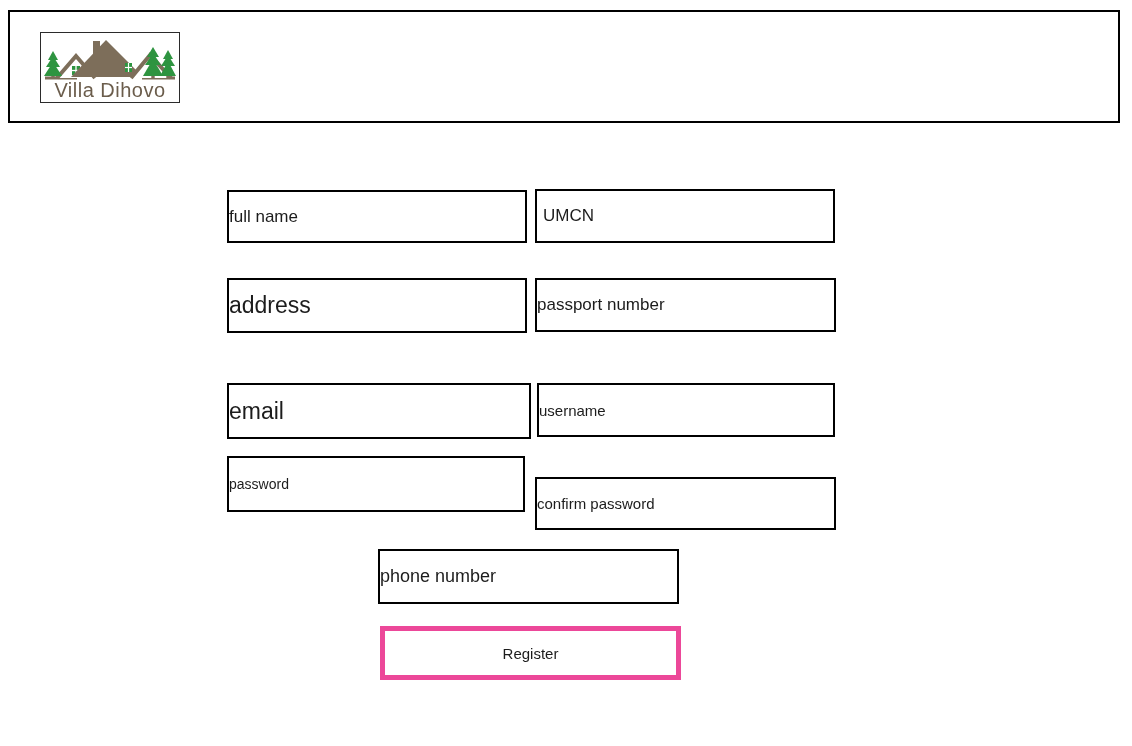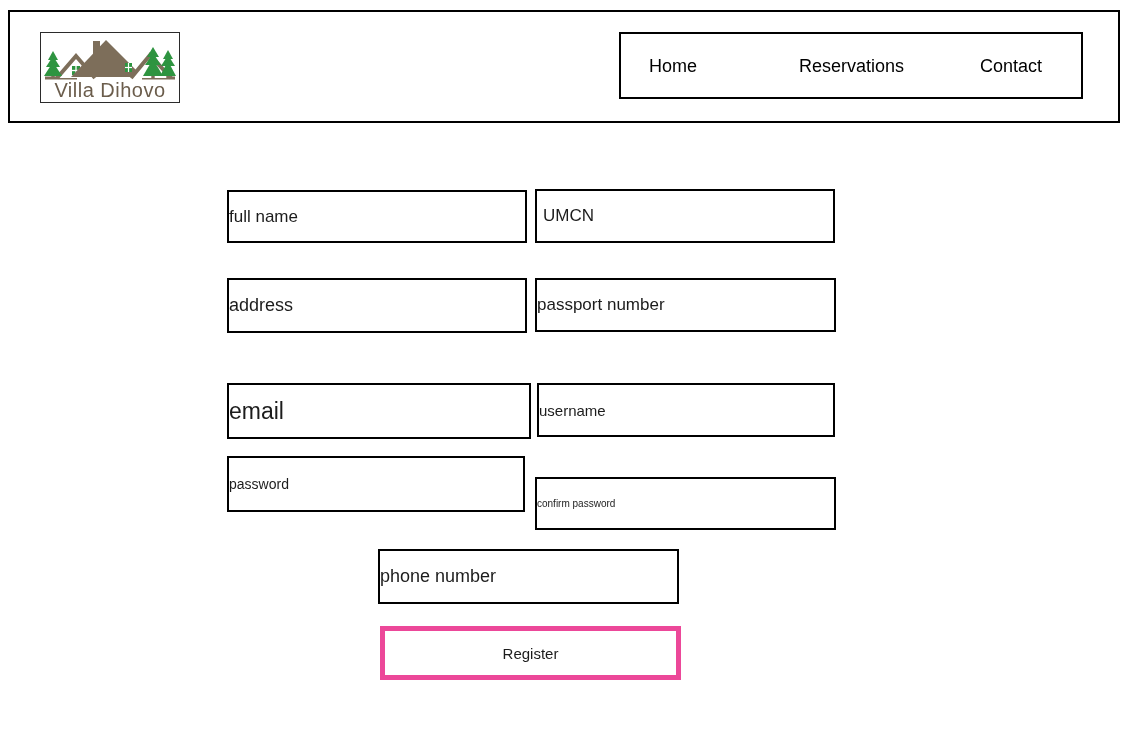--- a/index.html
+++ b/index.html
@@ -69,26 +69,26 @@
     background: #fff;
     padding-left: 0;
     font-family: "Liberation Sans", sans-serif;
     color: #1c1c1c;
     outline: none;
   }
   .field::placeholder { color: #1c1c1c; opacity: 1; }
 
   .f-fullname { left: 227px; top: 190px; width: 300px; height: 53px; font-size: 17px; }
   .f-umcn     { left: 535px; top: 189px; width: 300px; height: 54px; font-size: 17px; padding-left: 6px; }
-  .f-address  { left: 227px; top: 278px; width: 300px; height: 55px; font-size: 18px; }
+  .f-address  { left: 227px; top: 278px; width: 300px; height: 55px; font-size: 23px; }
   .f-passport { left: 535px; top: 278px; width: 301px; height: 54px; font-size: 17px; }
   .f-email    { left: 227px; top: 383px; width: 304px; height: 56px; font-size: 23px; }
   .f-username { left: 537px; top: 383px; width: 298px; height: 54px; font-size: 15px; }
   .f-password { left: 227px; top: 456px; width: 298px; height: 56px; font-size: 14px; }
-  .f-confirm  { left: 535px; top: 477px; width: 301px; height: 53px; font-size: 10px; }
+  .f-confirm  { left: 535px; top: 477px; width: 301px; height: 53px; font-size: 15px; }
   .f-phone    { left: 378px; top: 549px; width: 301px; height: 55px; font-size: 18px; }
 
   .register-btn {
     position: absolute;
     left: 380px; top: 626px;
     width: 301px; height: 54px;
     border: 5px solid #ec4899;
     background: #fff;
     font-family: "Liberation Sans", sans-serif;
     font-size: 15px;
@@ -134,25 +134,20 @@
       <polygon points="110,24 100,41 120,41" fill="#2e9440"></polygon>
 
       <rect x="123.3" y="38" width="3.4" height="6" fill="#7d6e5a"></rect>
       <polygon points="125,15 120,24 130,24" fill="#2e9440"></polygon>
       <polygon points="125,20 118,31 132,31" fill="#2e9440"></polygon>
       <polygon points="125,26 117,41 133,41" fill="#2e9440"></polygon>
     </svg>
     <div class="logo-text">Villa Dihovo</div>
   </div>
 
-  <nav class="nav-box">
-    <a class="nav-item nav-home">Home</a>
-    <a class="nav-item nav-reservations">Reservations</a>
-    <a class="nav-item nav-contact">Contact</a>
-  </nav>
 
 </div>
 
 <main>
   <input class="field f-fullname" type="text" placeholder="full name" style="">
   <input class="field f-umcn" type="text" placeholder="UMCN" style="">
   <input class="field f-address" type="text" placeholder="address" style="">
   <input class="field f-passport" type="text" placeholder="passport number" style="">
   <input class="field f-email" type="text" placeholder="email" style="">
   <input class="field f-username" type="text" placeholder="username" style="">

